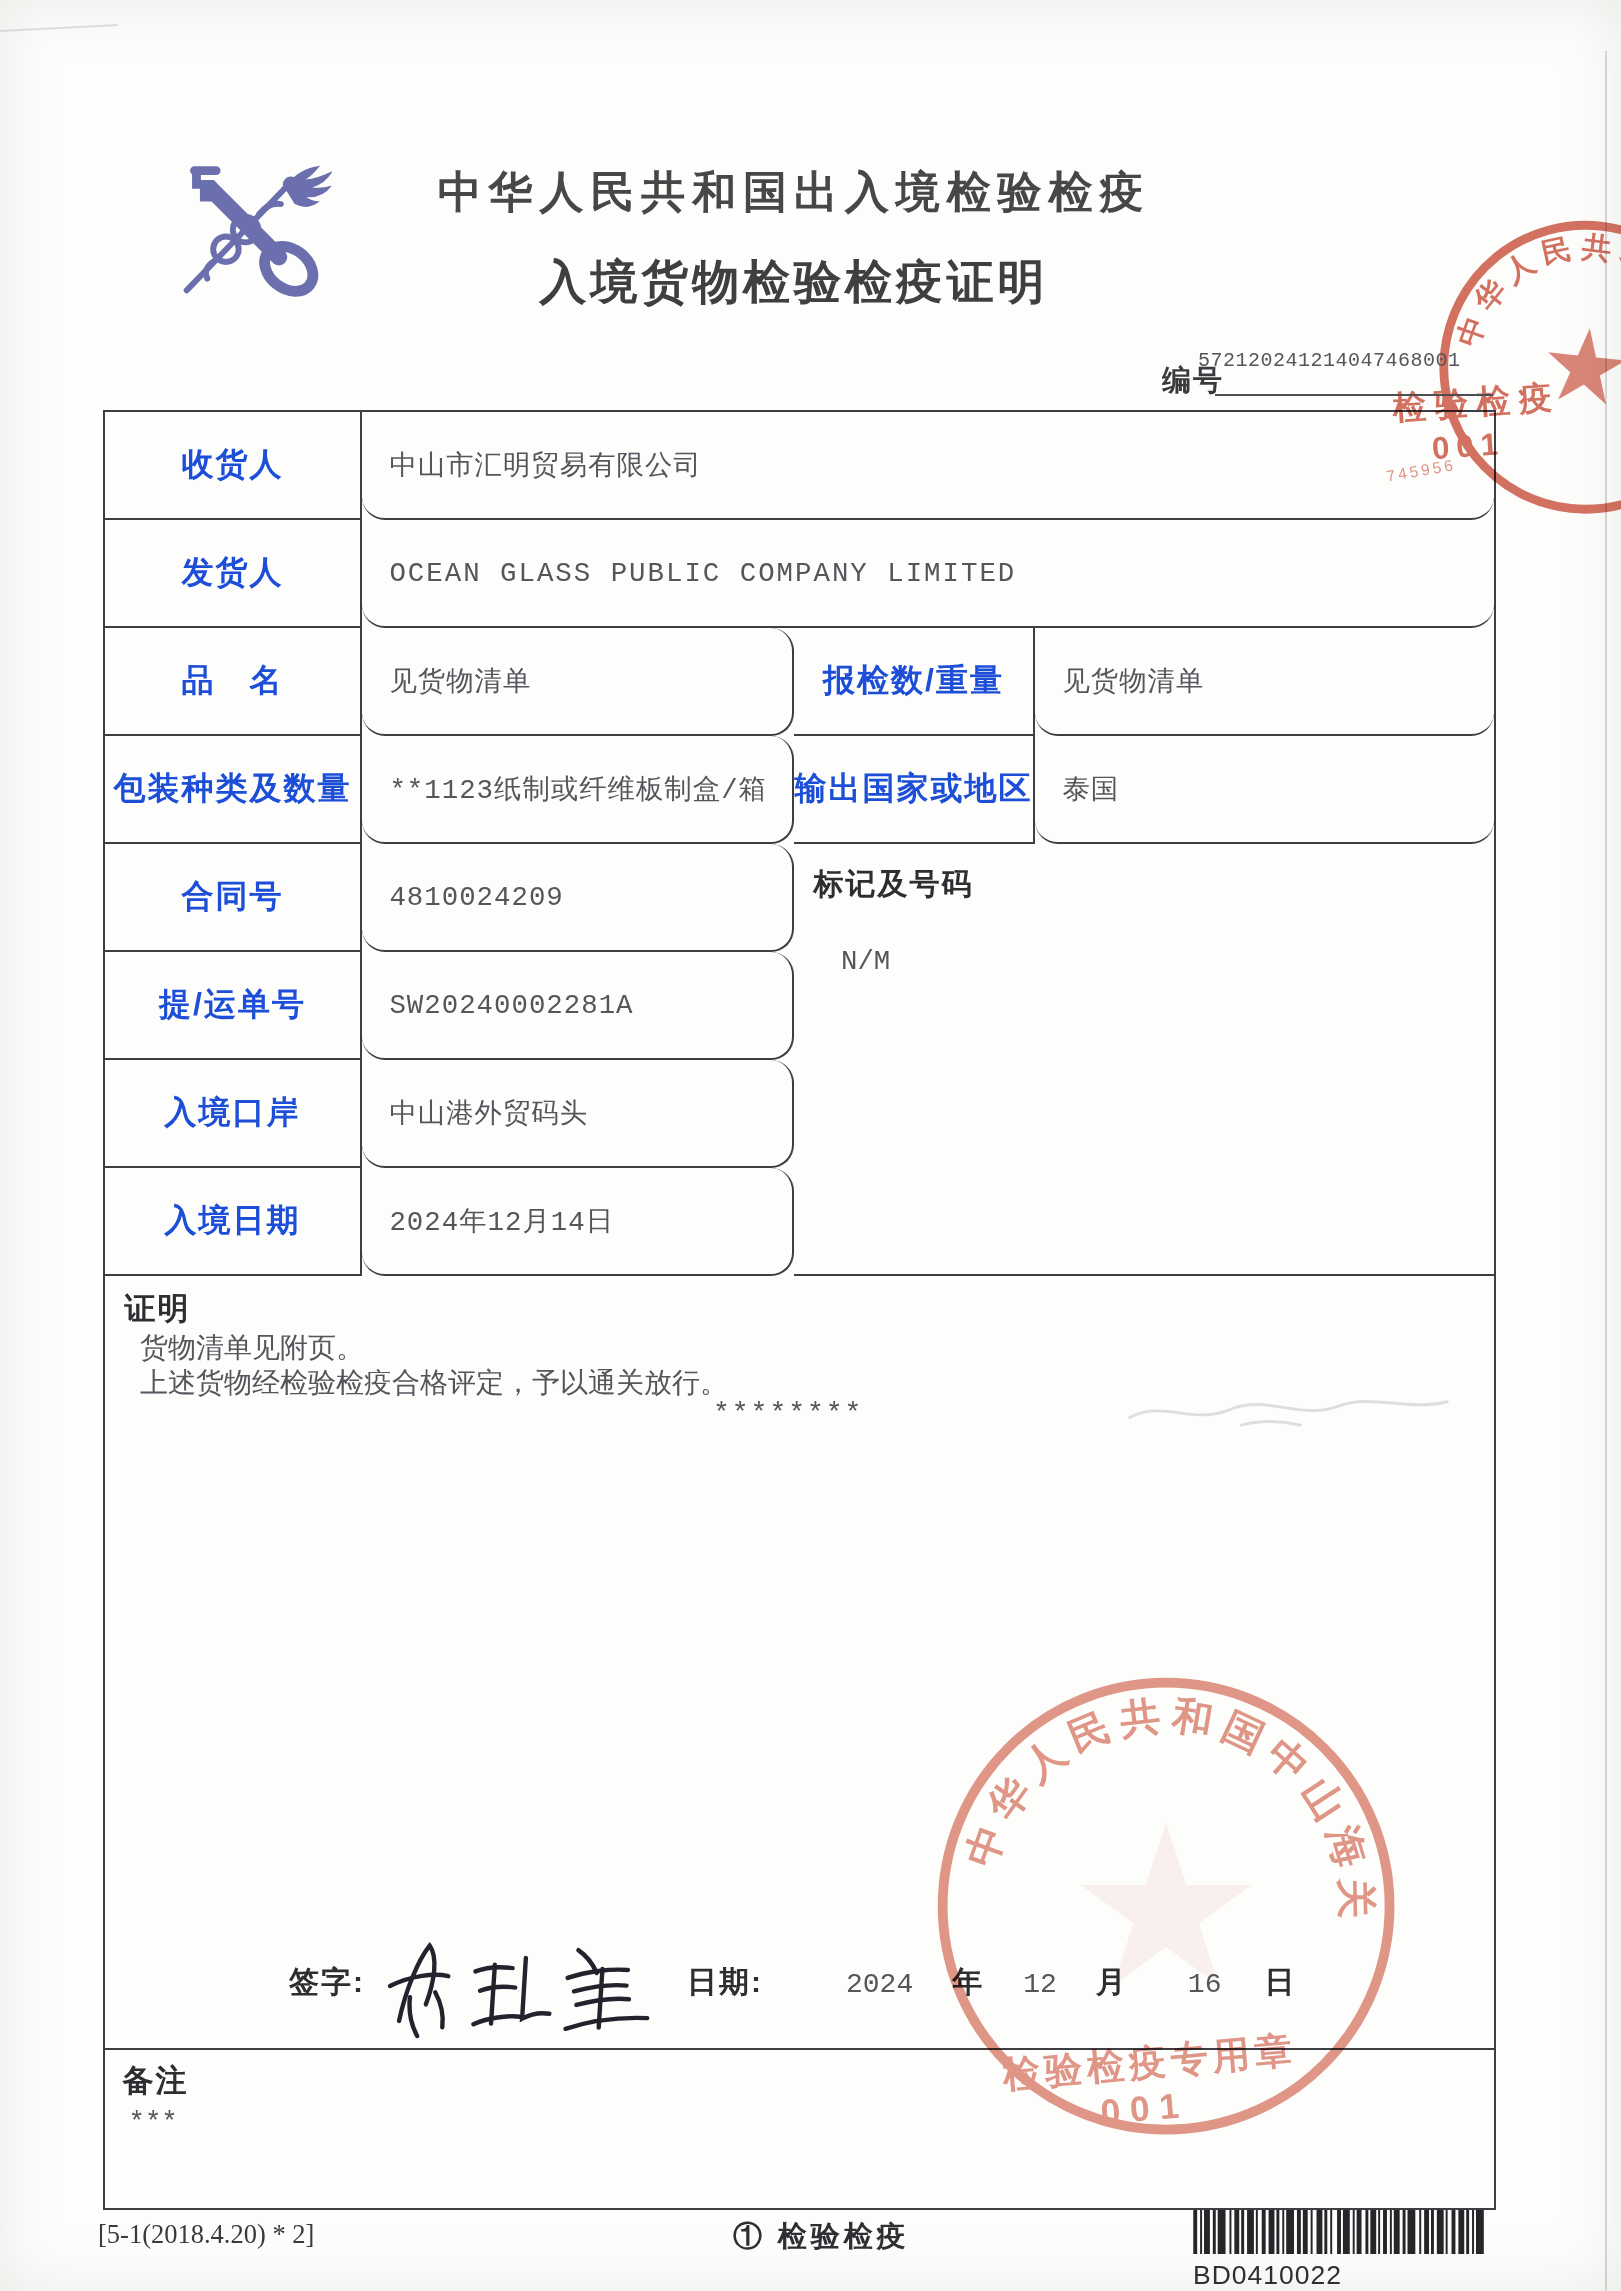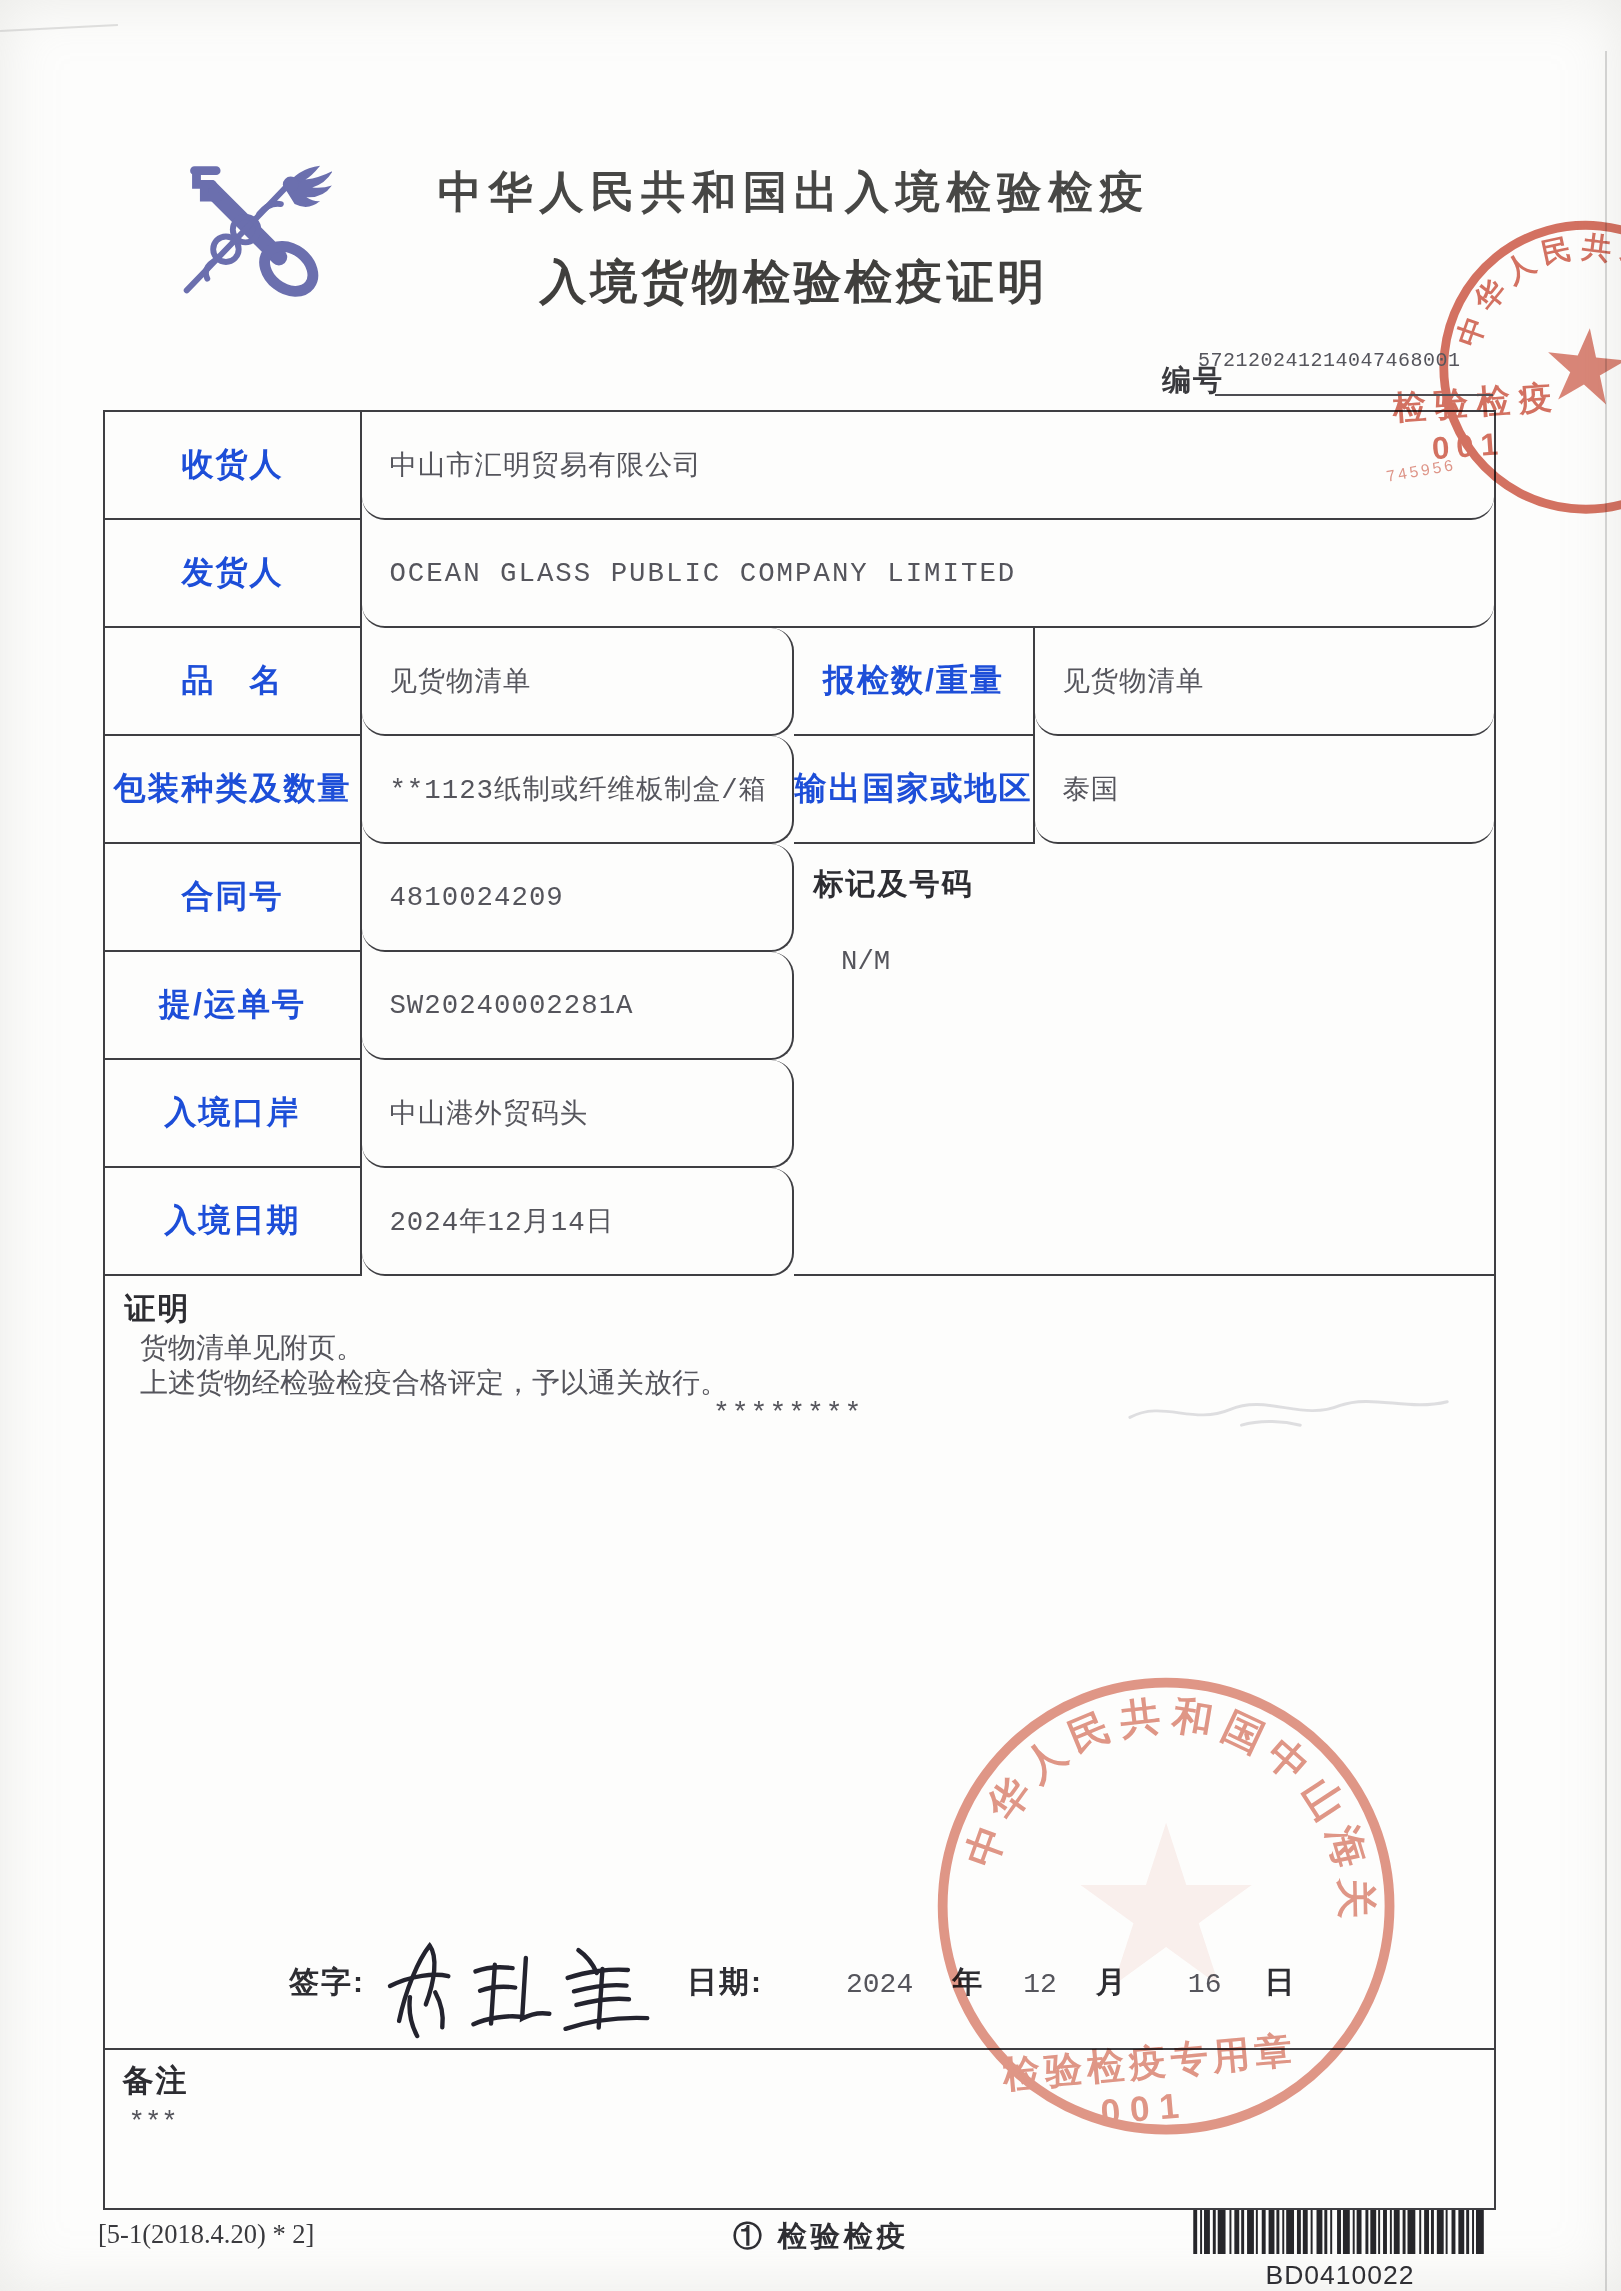--- a/index.html
+++ b/index.html
@@ -72,21 +72,21 @@
 
   .remarks-title { position:absolute; left:17.6px; top:9.8px; font-size:31px; font-weight:600;
     color:#2d2d32; letter-spacing:2px; }
   .remarks-value { position:absolute; left:23.5px; top:57px; font-size:27.4px; }
 
   
   .form-code { position:absolute; left:98px; top:2219px; font-size:26.5px; color:#3a3a3e;
     font-family:"Liberation Serif","DejaVu Serif",serif; }
   .copy-label { position:absolute; left:733px; top:2217px; font-size:29px; font-weight:600;
     color:#2e2e33; letter-spacing:3.9px; }
-  .barcode-block { position:absolute; left:1193px; top:2209px; width:294px; text-align:center; }
+  .barcode-block { position:absolute; left:1193px; top:2209px; width:294px; text-align:left; }
   .barcode-text { margin-top:2px; font-size:26.5px; color:#2e2e33; letter-spacing:1px; }
 
   
   .stamp { position:absolute; mix-blend-mode:multiply; z-index:3; pointer-events:none; }
   .stamp-top { left:1341px; top:145px; }
   .stamp-bottom { left:926px; top:1666px; }
 </style>
 </head>
 <body>
 

